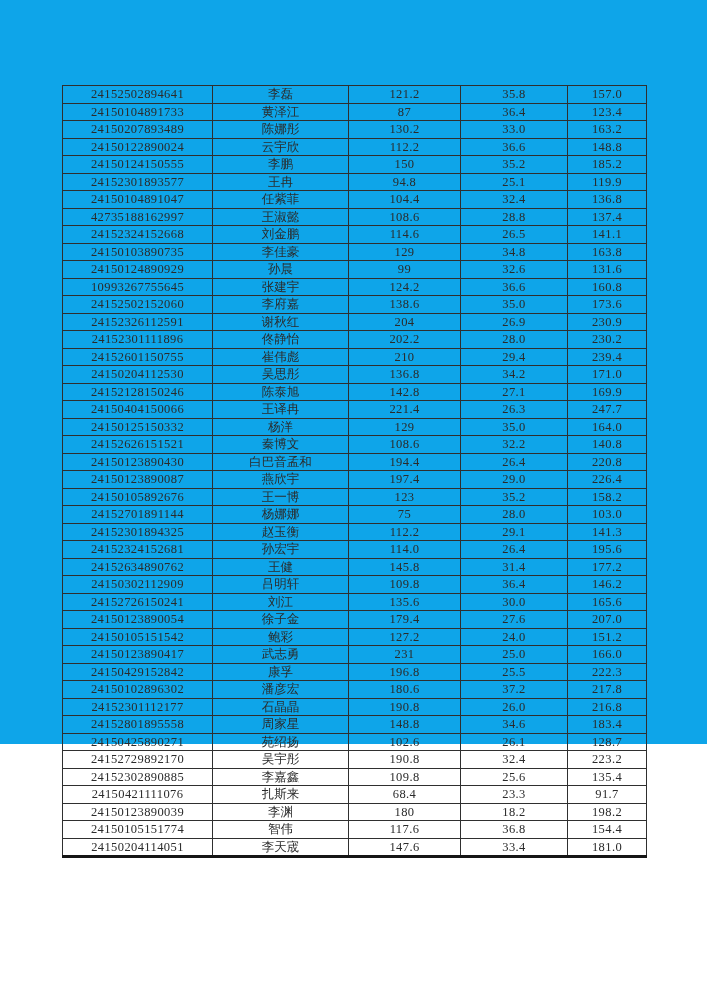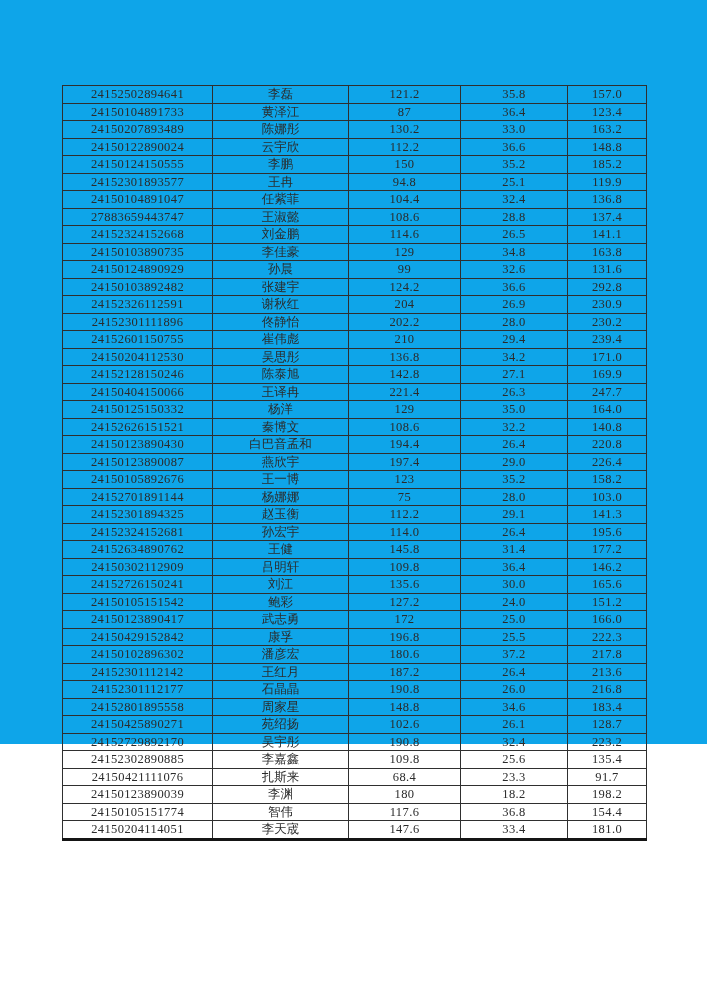--- a/index.html
+++ b/index.html
@@ -107,21 +107,21 @@
           <td class="num">119.9</td>
         </tr>
         <tr>
           <td class="num">24150104891047</td>
           <td>任紫菲</td>
           <td class="num">104.4</td>
           <td class="num">32.4</td>
           <td class="num">136.8</td>
         </tr>
         <tr>
-          <td class="num">27883659443747</td>
+          <td class="num">42735188162997</td>
           <td>王淑懿</td>
           <td class="num">108.6</td>
           <td class="num">28.8</td>
           <td class="num">137.4</td>
         </tr>
         <tr>
           <td class="num">24152324152668</td>
           <td>刘金鹏</td>
           <td class="num">114.6</td>
           <td class="num">26.5</td>
@@ -135,25 +135,32 @@
           <td class="num">163.8</td>
         </tr>
         <tr>
           <td class="num">24150124890929</td>
           <td>孙晨</td>
           <td class="num">99</td>
           <td class="num">32.6</td>
           <td class="num">131.6</td>
         </tr>
         <tr>
-          <td class="num">24150103892482</td>
+          <td class="num">10993267755645</td>
           <td>张建宇</td>
           <td class="num">124.2</td>
           <td class="num">36.6</td>
-          <td class="num">292.8</td>
+          <td class="num">160.8</td>
+        </tr>
+        <tr>
+          <td class="num">24152502152060</td>
+          <td>李府嘉</td>
+          <td class="num">138.6</td>
+          <td class="num">35.0</td>
+          <td class="num">173.6</td>
         </tr>
         <tr>
           <td class="num">24152326112591</td>
           <td>谢秋红</td>
           <td class="num">204</td>
           <td class="num">26.9</td>
           <td class="num">230.9</td>
         </tr>
         <tr>
           <td class="num">24152301111896</td>
@@ -261,55 +268,55 @@
           <td class="num">146.2</td>
         </tr>
         <tr>
           <td class="num">24152726150241</td>
           <td>刘江</td>
           <td class="num">135.6</td>
           <td class="num">30.0</td>
           <td class="num">165.6</td>
         </tr>
         <tr>
+          <td class="num">24150123890054</td>
+          <td>徐子金</td>
+          <td class="num">179.4</td>
+          <td class="num">27.6</td>
+          <td class="num">207.0</td>
+        </tr>
+        <tr>
           <td class="num">24150105151542</td>
           <td>鲍彩</td>
           <td class="num">127.2</td>
           <td class="num">24.0</td>
           <td class="num">151.2</td>
         </tr>
         <tr>
           <td class="num">24150123890417</td>
           <td>武志勇</td>
-          <td class="num">172</td>
+          <td class="num">231</td>
           <td class="num">25.0</td>
           <td class="num">166.0</td>
         </tr>
         <tr>
           <td class="num">24150429152842</td>
           <td>康孚</td>
           <td class="num">196.8</td>
           <td class="num">25.5</td>
           <td class="num">222.3</td>
         </tr>
         <tr>
           <td class="num">24150102896302</td>
           <td>潘彦宏</td>
           <td class="num">180.6</td>
           <td class="num">37.2</td>
           <td class="num">217.8</td>
         </tr>
         <tr>
-          <td class="num">24152301112142</td>
-          <td>王红月</td>
-          <td class="num">187.2</td>
-          <td class="num">26.4</td>
-          <td class="num">213.6</td>
-        </tr>
-        <tr>
           <td class="num">24152301112177</td>
           <td>石晶晶</td>
           <td class="num">190.8</td>
           <td class="num">26.0</td>
           <td class="num">216.8</td>
         </tr>
         <tr>
           <td class="num">24152801895558</td>
           <td>周家星</td>
           <td class="num">148.8</td>

